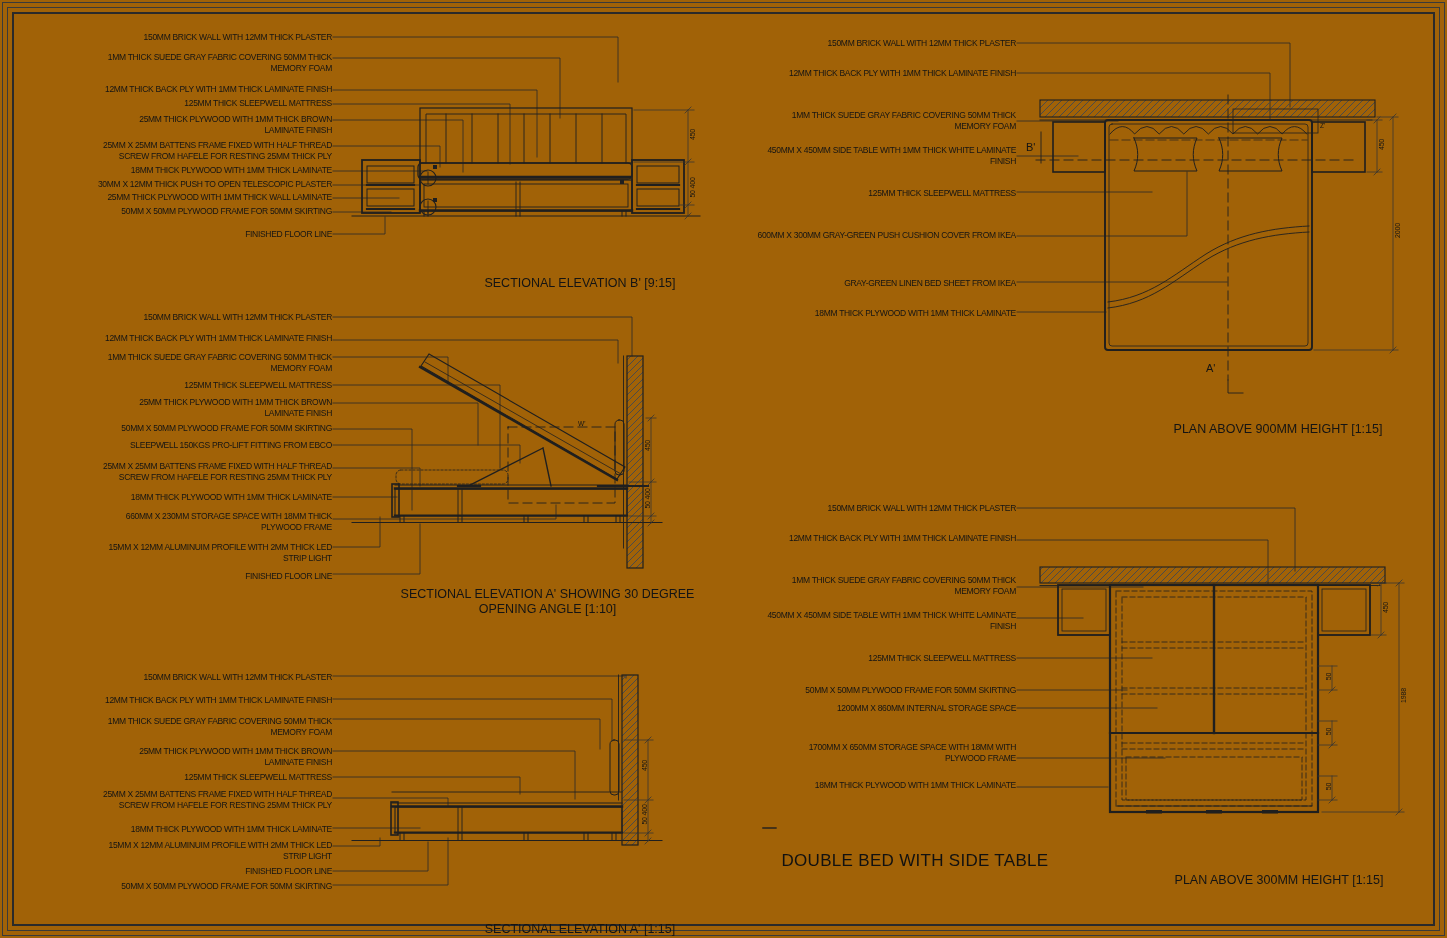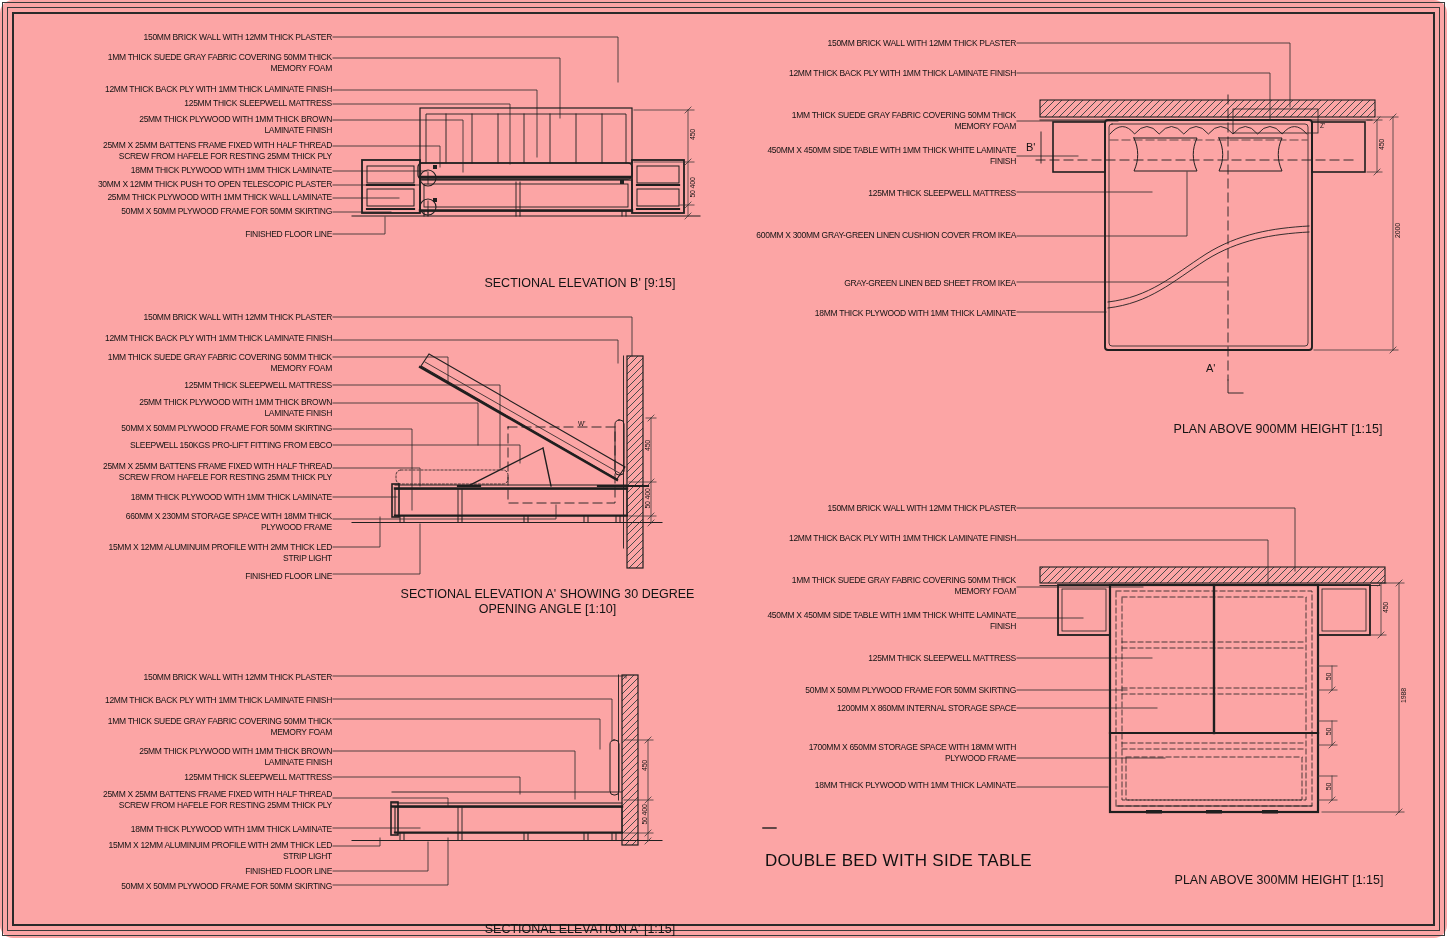--- a/index.html
+++ b/index.html
@@ -1,31 +1,31 @@
 <!DOCTYPE html>
 <html><head>
 <meta charset="utf-8">
 <style>
   * { margin:0; padding:0; box-sizing:border-box; }
   html,body { width:1447px; height:938px; background:#ffffff; overflow:hidden;
               font-family:"Liberation Sans", sans-serif; }
-  #sheet { position:relative; width:1447px; height:938px; background:#fca5a5; color:#141414;border-radius:13px; }
+  #sheet { position:relative; width:1447px; height:938px; background:#a16207; color:#141414; }
   .frame { position:absolute; pointer-events:none; }
   .frame.outer { inset:2px;  border:1px solid #3a3a3a; }
   .frame.mid   { inset:7px;  border:1px solid #3a3a3a; }
   .frame.inner { inset:12px; border:2px solid #2a2a2a; }
   svg.linework { position:absolute; left:0; top:0; }
   .lbl { position:absolute; font-size:8.5px; line-height:10.6px; letter-spacing:-0.3px;
          text-align:right; color:#141414; }
   .lcol { right:1115px; }
   .rcol { right:431px; }
   .nw { white-space:nowrap; }
   .vtitle { position:absolute; font-size:12.5px; line-height:15px; text-align:center;
             color:#141414; letter-spacing:0; }
-  .main-title { position:absolute; font-size:17px; letter-spacing:0.3px; 
+  .main-title { position:absolute; font-size:17px; letter-spacing:0.3px; text-align:center;
                 color:#111; }
   .dim { position:absolute; font-size:7px; letter-spacing:-0.2px; white-space:nowrap;
          text-align:center; transform:rotate(-90deg); color:#141414; }
   .marker { position:absolute; font-size:11px; color:#141414; }
   .marker.small { font-size:6.5px; }
 </style>
 </head>
 <body>
 
 <div id="sheet">
@@ -280,21 +280,21 @@
   <div class="lbl lcol nw" style="top:824px">18MM THICK PLYWOOD WITH 1MM THICK LAMINATE</div>
   <div class="lbl lcol" style="top:840px; width:240px">15MM X 12MM ALUMINUIM PROFILE WITH 2MM THICK LED STRIP LIGHT</div>
   <div class="lbl lcol nw" style="top:866px">FINISHED FLOOR LINE</div>
   <div class="lbl lcol nw" style="top:881px">50MM X 50MM PLYWOOD FRAME FOR 50MM SKIRTING</div>
 
   <div class="lbl rcol nw" style="top:38px">150MM BRICK WALL WITH 12MM THICK PLASTER</div>
   <div class="lbl rcol nw" style="top:68px">12MM THICK BACK PLY WITH 1MM THICK LAMINATE FINISH</div>
   <div class="lbl rcol" style="top:110px; width:240px">1MM THICK SUEDE GRAY FABRIC COVERING 50MM THICK MEMORY FOAM</div>
   <div class="lbl rcol" style="top:145px; width:272px">450MM X 450MM SIDE TABLE WITH 1MM THICK WHITE LAMINATE FINISH</div>
   <div class="lbl rcol nw" style="top:188px">125MM THICK SLEEPWELL MATTRESS</div>
-  <div class="lbl rcol nw" style="top:230px">600MM X 300MM GRAY-GREEN LINEN CUSHION COVER FROM IKEA</div>
+  <div class="lbl rcol nw" style="top:230px">600MM X 300MM GRAY-GREEN PUSH CUSHION COVER FROM IKEA</div>
   <div class="lbl rcol nw" style="top:278px">GRAY-GREEN LINEN BED SHEET FROM IKEA</div>
   <div class="lbl rcol nw" style="top:308px">18MM THICK PLYWOOD WITH 1MM THICK LAMINATE</div>
 
   <div class="lbl rcol nw" style="top:503px">150MM BRICK WALL WITH 12MM THICK PLASTER</div>
   <div class="lbl rcol nw" style="top:533px">12MM THICK BACK PLY WITH 1MM THICK LAMINATE FINISH</div>
   <div class="lbl rcol" style="top:575px; width:240px">1MM THICK SUEDE GRAY FABRIC COVERING 50MM THICK MEMORY FOAM</div>
   <div class="lbl rcol" style="top:610px; width:272px">450MM X 450MM SIDE TABLE WITH 1MM THICK WHITE LAMINATE FINISH</div>
   <div class="lbl rcol nw" style="top:653px">125MM THICK SLEEPWELL MATTRESS</div>
   <div class="lbl rcol nw" style="top:685px">50MM X 50MM PLYWOOD FRAME FOR 50MM SKIRTING</div>
   <div class="lbl rcol nw" style="top:703px">1200MM X 860MM INTERNAL STORAGE SPACE</div>

